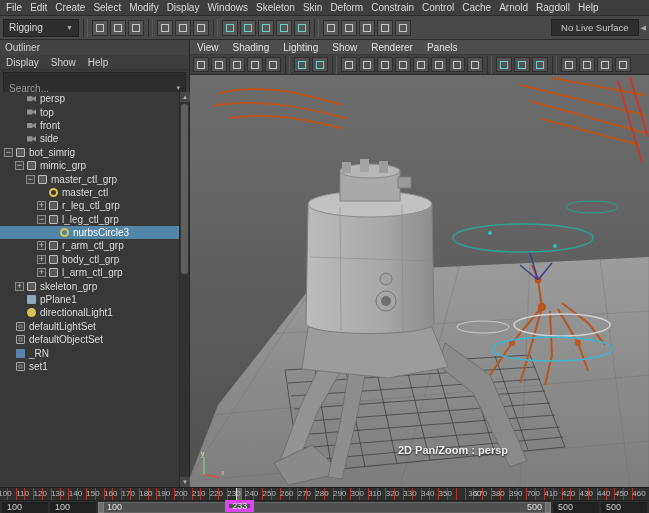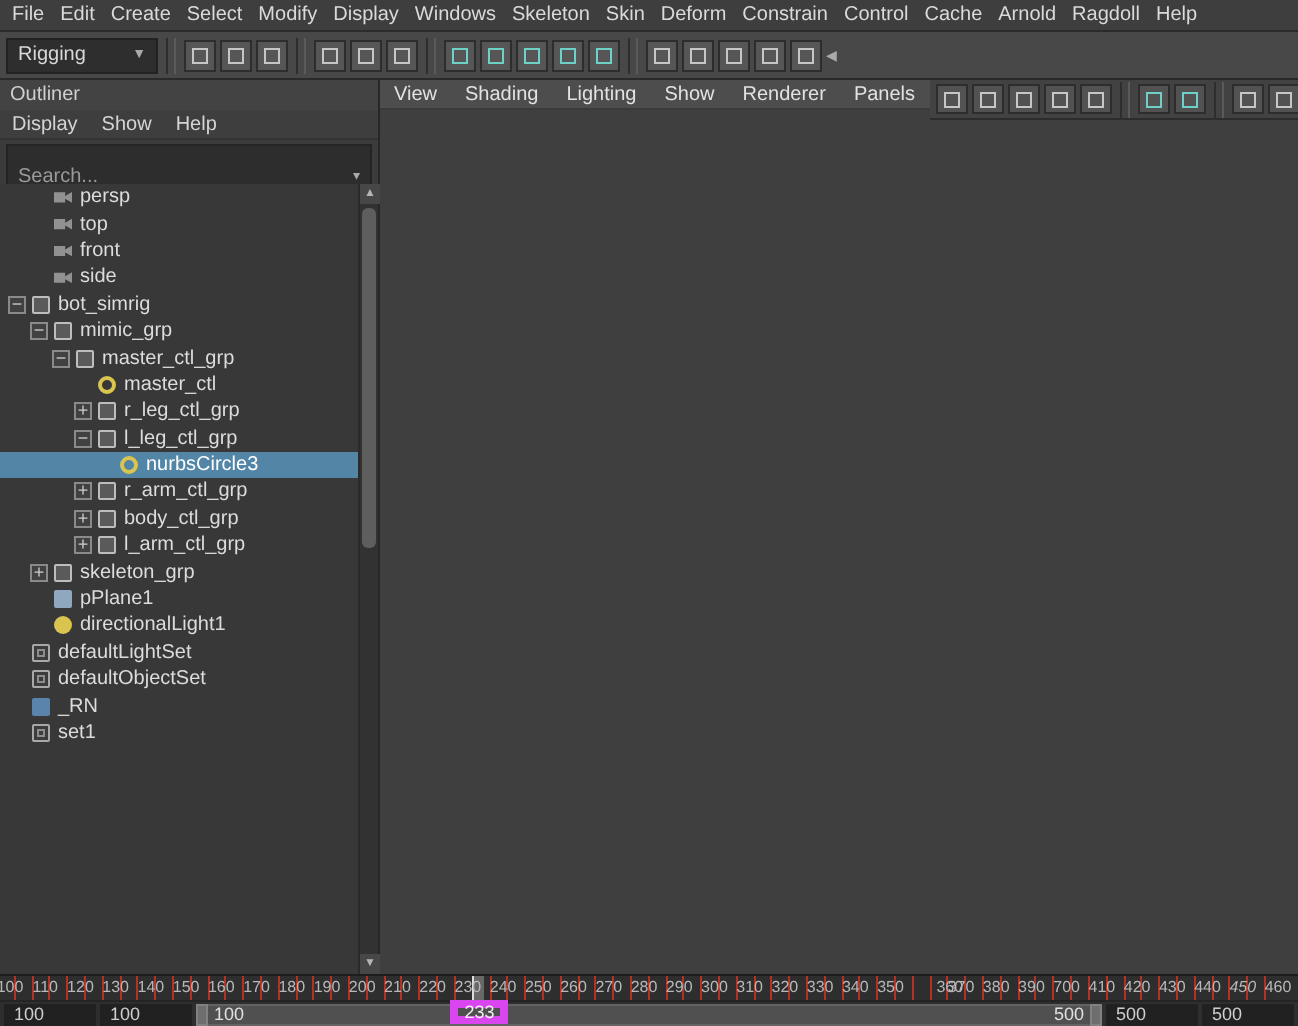--- a/index.html
+++ b/index.html
@@ -52,21 +52,21 @@
   .ticon.light{background:#d8c44f;border-radius:50%}
   .ticon.set{border:1px solid #a8a8a8;background:#3c3c3c;box-shadow:inset 0 0 0 1.5px #3c3c3c,inset 0 0 0 2.5px #8d8d8d}
   .ticon.reference{background:#5b84ad}
   .vscroll{position:absolute;top:52px;right:0;bottom:0;width:10px;background:#323232;border-left:1px solid #2a2a2a}
   .varrow{position:absolute;left:0;width:10px;height:10px;background:#474747;color:#b5b5b5;font-size:6px;
     text-align:center;line-height:10px}
   .varrow.up{top:0}.varrow.down{bottom:0}
   .vthumb{position:absolute;left:1px;top:12px;width:7px;height:170px;background:#5e5e5e;border-radius:3px}
 
   
-  .viewport{position:relative;flex:1;display:flex;flex-direction:row;min-width:0}
+  .viewport{position:relative;flex:1;display:flex;flex-direction:column;min-width:0}
   .vp-menus{display:flex;align-items:center;height:15px;background:#4d4d4d;font-size:10px;color:#e2e2e2;
     border-bottom:1px solid #3a3a3a}
   .vp-menus span{padding:0 7px;cursor:default}
   .vp-toolbar{display:flex;align-items:center;height:20px;background:#424242;border-bottom:1px solid #2c2c2c;
     padding:0 3px;gap:2px}
   .vp-canvas{position:relative;flex:1;overflow:hidden;background:#5c5c5c}
   .vp-canvas > svg.scene{display:block;width:100%;height:100%}
   .overlay-text{position:absolute;left:208px;top:369px;font-size:11px;font-weight:bold;color:#f2f2f2;
     text-shadow:0 1px 2px rgba(0,0,0,.8);pointer-events:none}
   .axis-gizmo{position:absolute;left:6px;bottom:8px;pointer-events:none}
@@ -166,20 +166,21 @@
         <div class="sl-icon">
           <i></i>
         </div>
         <div class="sl-icon">
           <i></i>
         </div>
         <div class="sl-icon">
           <i></i>
         </div>
       </div>
+    <div class="live-surface">No Live Surface</div>
     <span class="dd-arrow">◀</span>
   </div>
 
   <div class="main">
 
     <div class="outliner">
       <div class="out-title">Outliner</div>
       <div class="out-menus" id="outlinerMenus">
           <span>Display</span>
           <span>Show</span>

